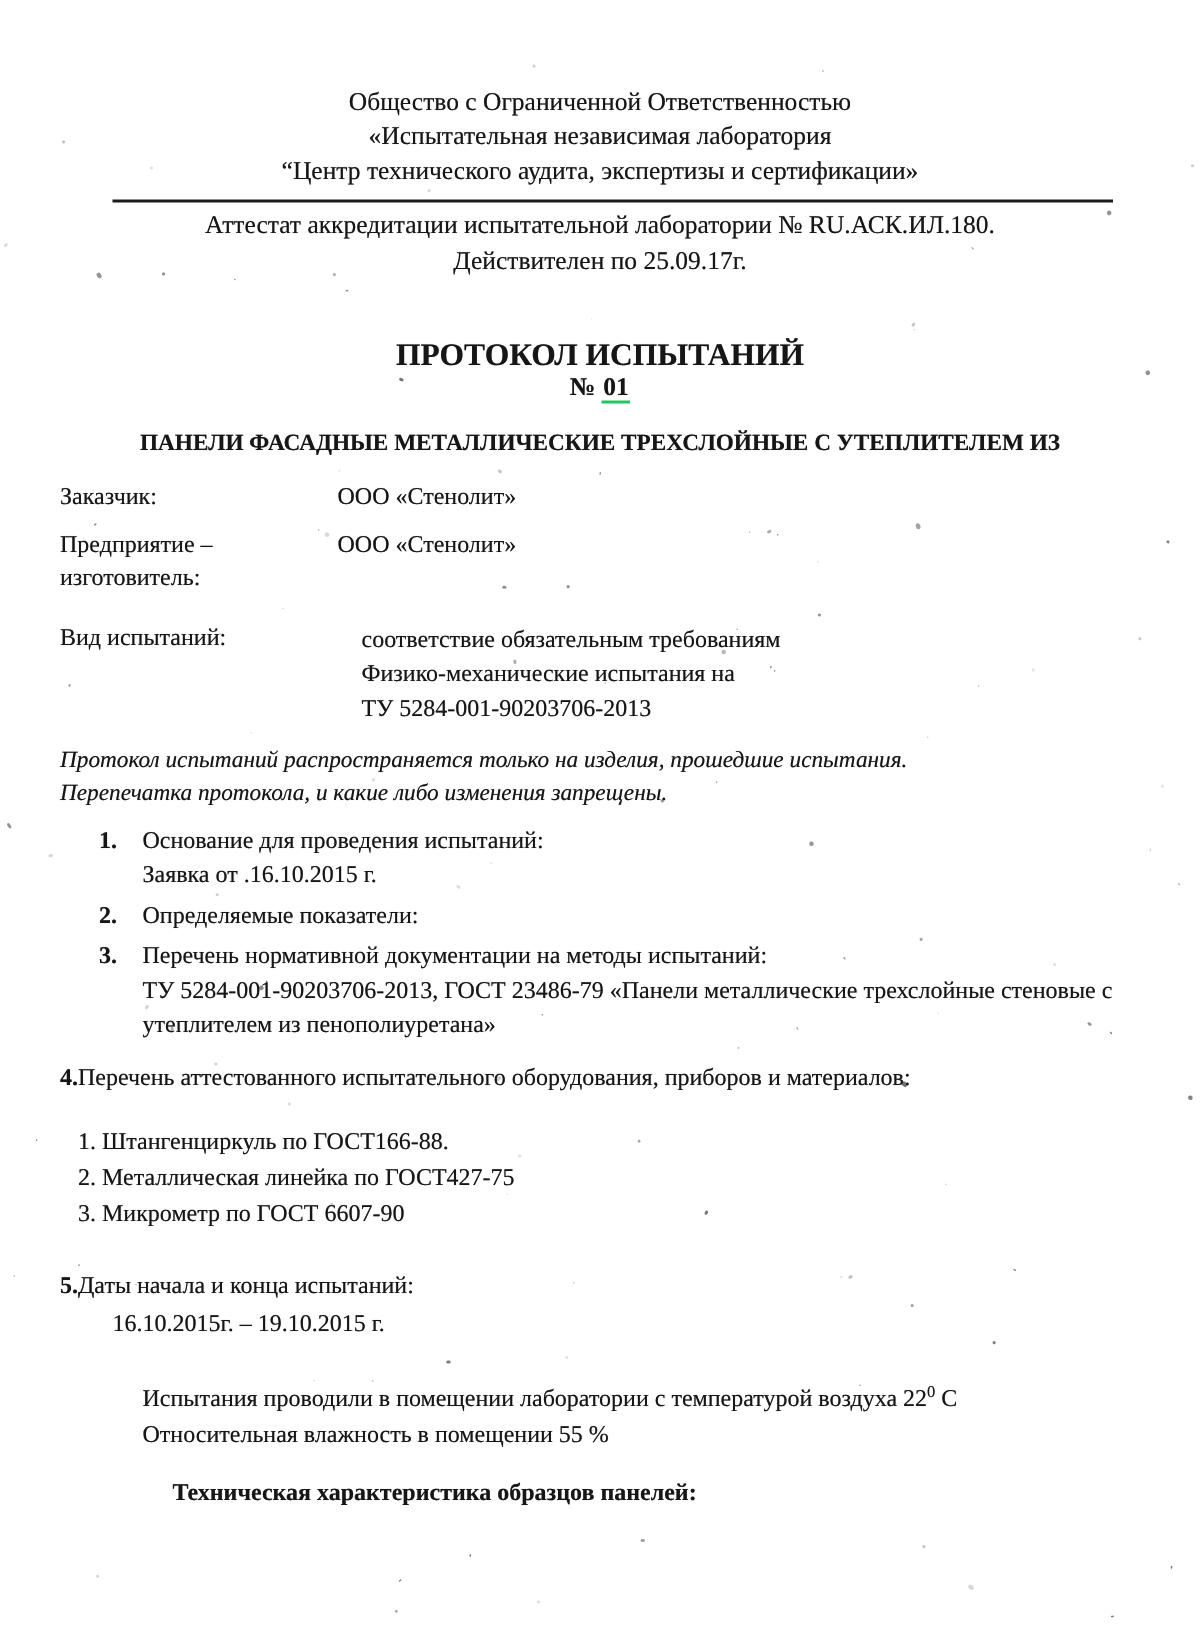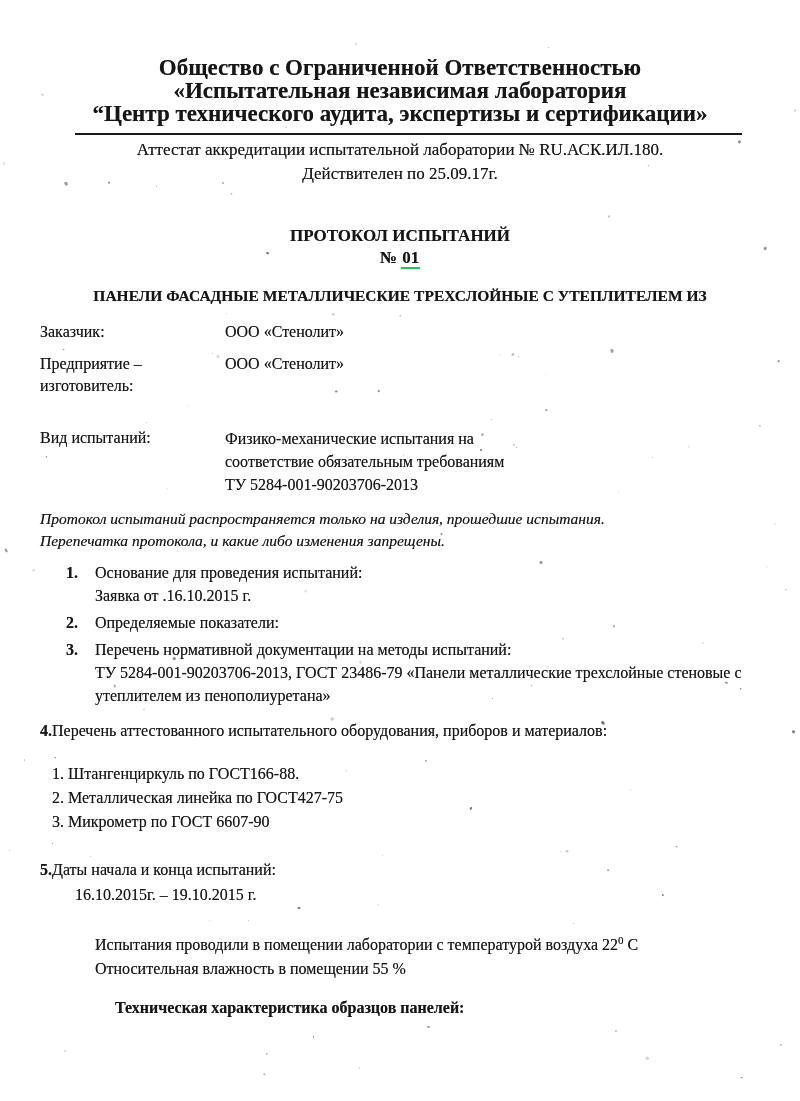--- a/index.html
+++ b/index.html
@@ -10,36 +10,36 @@
     width: 800px; height: 1101px;
     background: var(--page-bg);
     color: var(--text-color);
     font-family: "Liberation Serif", "DejaVu Serif", serif;
     overflow: hidden;
     padding-top: 56px;
     text-shadow: 0 0 0.45px rgba(20,20,20,0.6);
   }
   
   .org-name { text-align: center; }
-  .org-line { font-size: 23px; font-weight: 700; line-height: 23px; }
+  .org-line { font-size: 17px; font-weight: 400; line-height: 23px; }
   .rule { margin: 8px 0 0 75px; width: 667px; height: 2px; background: #1b1b1b; }
   .address { text-align: center; margin-top: 3px; }
   .address-line { font-size: 17px; line-height: 23.5px; }
   
   .protocol-head { text-align: center; margin-top: 40px; }
-  .protocol-title { font-size: 17px; font-weight: 700; line-height: 22px; }
+  .protocol-title { font-size: 21px; font-weight: 700; line-height: 22px; }
   .protocol-number { font-size: 17px; font-weight: 700; line-height: 22px; }
   .proto-num { border-bottom: 2px solid #22c55e; padding: 0 1px; }
   .subject { text-align: center; margin-top: 16px; }
   .subject-line { font-size: 15.5px; font-weight: 700; line-height: 22px; }
   
   .fields { margin-top: 14px; font-size: 16px; }
   .field-row { display: flex; margin: 0 0 10px 40px; line-height: 22px; }
   .field-label { width: 185px; flex: 0 0 185px; }
-  .field-row.test-type { margin-top: 30px; }
+  .field-row.test-type { margin-top: 18px; gap: 16px; }
   .field-value-line { line-height: 23px; }
   
   .notice { margin: 12px 0 0 40px; font-style: italic; font-size: 15.5px; }
   .notice-line { line-height: 22px; }
   
   .items { margin-top: 9px; font-size: 16px; }
   .item { display: flex; margin: 0 0 4px 66px; }
   .item-num { width: 29px; flex: 0 0 29px; font-weight: 700; line-height: 23px; }
   .item-content { width: 650px; line-height: 23px; }
   
@@ -89,22 +89,22 @@
       <div class="field-label">Заказчик:</div>
       <div class="field-value">ООО «Стенолит»</div>
     </div>
     <div class="field-row">
       <div class="field-label">Предприятие – изготовитель:</div>
       <div class="field-value">ООО «Стенолит»</div>
     </div>
     <div class="field-row test-type">
       <div class="field-label">Вид испытаний:</div>
       <div class="field-value">
+        <div class="field-value-line">соответствие обязательным требованиям</div>
         <div class="field-value-line">Физико-механические испытания  на</div>
-        <div class="field-value-line">соответствие обязательным требованиям</div>
         <div class="field-value-line">ТУ 5284-001-90203706-2013</div>
       </div>
     </div>
   </section>
 
   <section class="notice">
     <div class="notice-line">Протокол испытаний распространяется только на изделия, прошедшие испытания.</div>
     <div class="notice-line">Перепечатка протокола,  и какие либо изменения запрещены.</div>
   </section>
 

